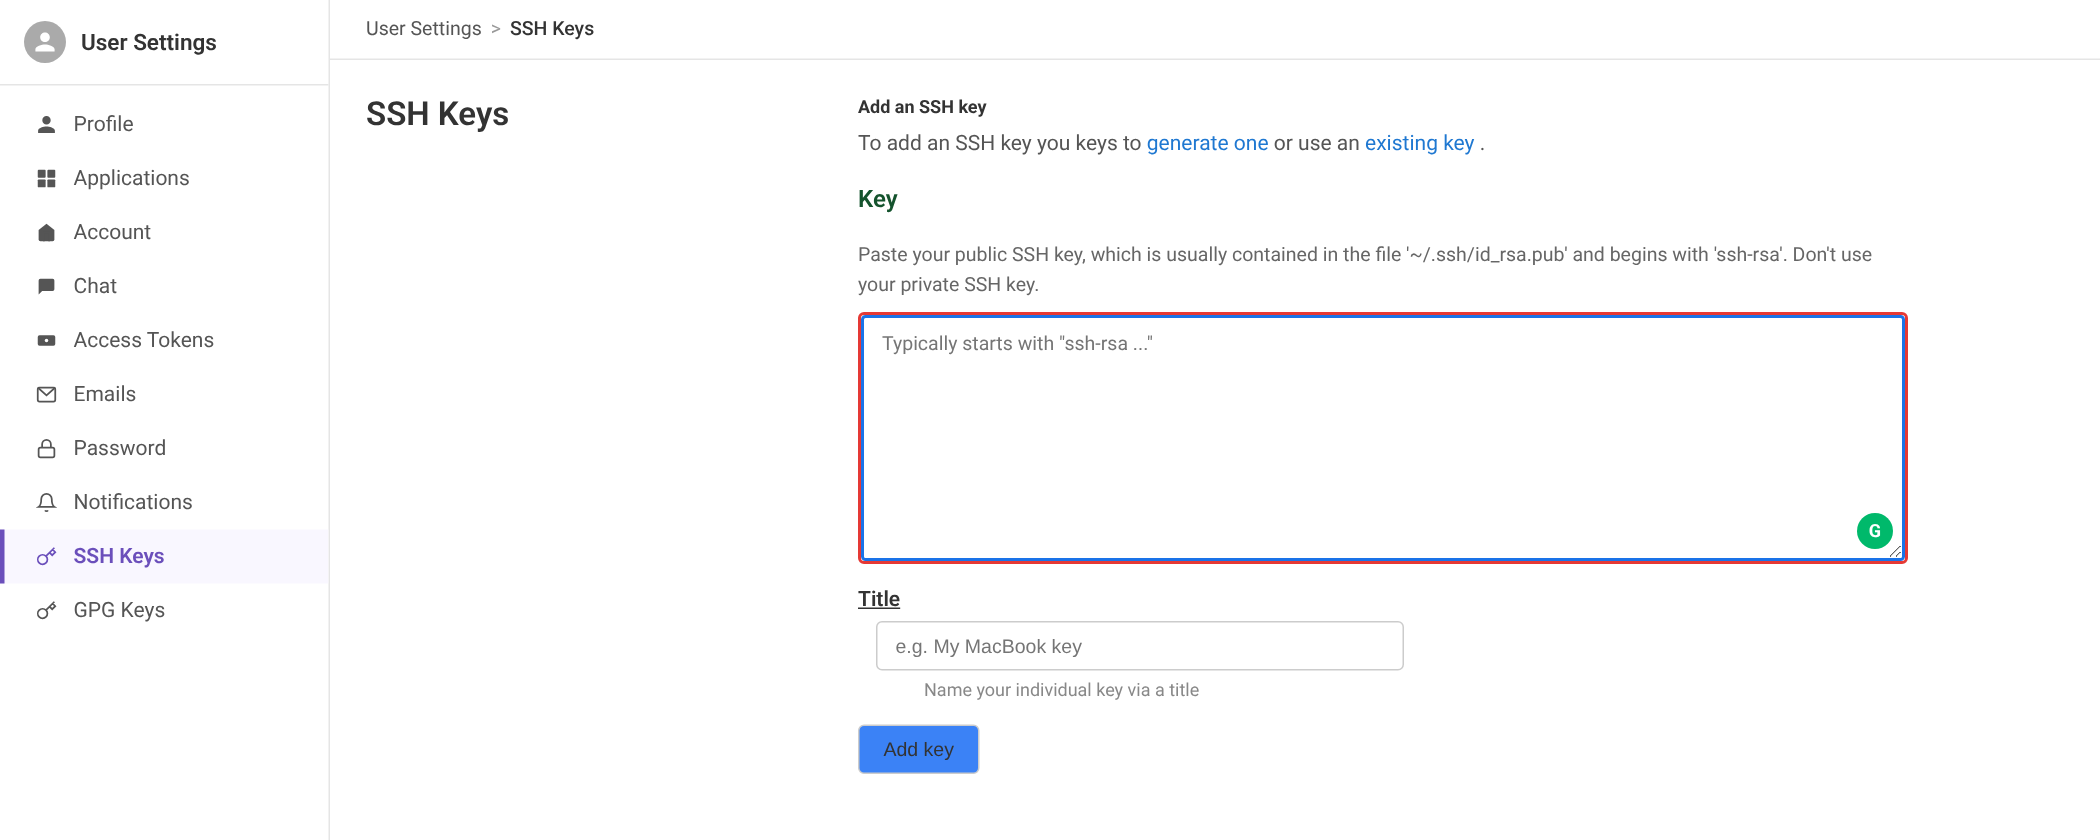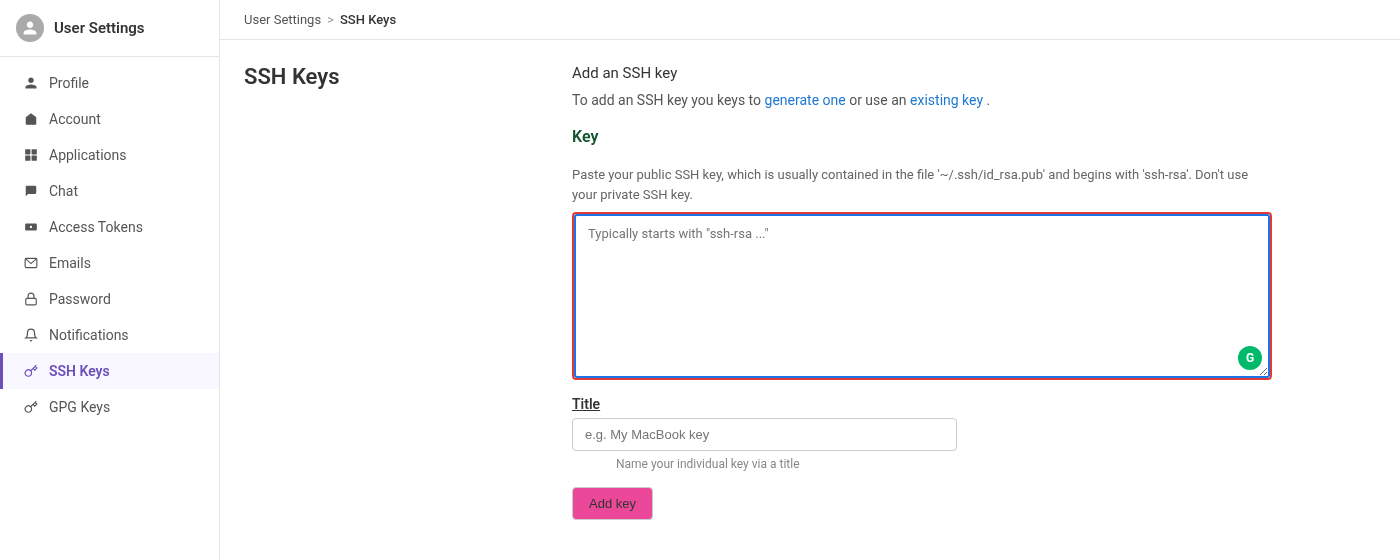--- a/index.html
+++ b/index.html
@@ -114,22 +114,22 @@
       color: #666;
       line-height: 1.5;
     }
 
     
     .right-panel {
       flex: 1;
       max-width: 700px;
     }
     .section-title {
-      font-size: 15px;
-      font-weight: 400;
+      font-size: 12px;
+      font-weight: 700;
       color: #333;
       margin-bottom: 8px;
     }
     .info-text {
       font-size: 14px;
       color: #555;
       line-height: 1.5;
       margin-bottom: 16px;
     }
     .info-text a {
@@ -190,38 +190,39 @@
     }
 
     .title-label {
       font-size: 14px;
       font-weight: 600;
       color: #333;
       margin-bottom: 6px;
       text-decoration: underline;
     }
     .title-input {
-      width: 385px;
+      width: 352px;
       padding: 8px 12px;
       border: 1px solid #ccc;
       border-radius: 4px;
       font-size: 13px;
       color: #555;
       margin-bottom: 6px;
       display: block;
+      margin-left: 12px;
     }
     .title-hint {
       font-size: 12px;
       color: #888;
       margin-bottom: 16px;
       margin-left: 44px;
     }
     .add-key-btn {
       padding: 8px 16px;
-      background: #ec4899;
+      background: #3b82f6;
       border: 1px solid #ccc;
       border-radius: 4px;
       font-size: 13px;
       color: #333;
       cursor: pointer;
     }
   </style>
 </head>
 <body>
 
@@ -241,37 +242,37 @@
         <svg width="14" height="14" viewBox="0 0 24 24" fill="currentColor">
             <path d="M12 12c2.7 0 4.8-2.1 4.8-4.8S14.7 2.4 12 2.4 7.2 4.5 7.2 7.2 9.3 12 12 12zm0 2.4c-3.2 0-9.6 1.6-9.6 4.8v2.4h19.2v-2.4c0-3.2-6.4-4.8-9.6-4.8z"></path>
           </svg>
       </span>
       <span>Profile</span>
     </a>
 
     <a class="sidebar-item">
       <span class="sidebar-icon">
         <svg width="14" height="14" viewBox="0 0 24 24" fill="currentColor">
-            <path d="M3 9l9-7 9 7v11a2 2 0 01-2 2H5a2 2 0 01-2-2z"></path>
-            <polyline points="9 22 9 12 15 12 15 22" fill="none" stroke="currentColor" stroke-width="2"></polyline>
-          </svg>
-      </span>
-      <span>Account</span>
-    </a>
-
-    <a class="sidebar-item">
-      <span class="sidebar-icon">
-        <svg width="14" height="14" viewBox="0 0 24 24" fill="currentColor">
             <rect x="2" y="2" width="9" height="9" rx="1"></rect>
             <rect x="13" y="2" width="9" height="9" rx="1"></rect>
             <rect x="2" y="13" width="9" height="9" rx="1"></rect>
             <rect x="13" y="13" width="9" height="9" rx="1"></rect>
           </svg>
       </span>
       <span>Applications</span>
+    </a>
+
+    <a class="sidebar-item">
+      <span class="sidebar-icon">
+        <svg width="14" height="14" viewBox="0 0 24 24" fill="currentColor">
+            <path d="M3 9l9-7 9 7v11a2 2 0 01-2 2H5a2 2 0 01-2-2z"></path>
+            <polyline points="9 22 9 12 15 12 15 22" fill="none" stroke="currentColor" stroke-width="2"></polyline>
+          </svg>
+      </span>
+      <span>Account</span>
     </a>
 
     <a class="sidebar-item">
       <span class="sidebar-icon">
         <svg width="14" height="14" viewBox="0 0 24 24" fill="currentColor">
             <path d="M21 15a2 2 0 01-2 2H7l-4 4V5a2 2 0 012-2h14a2 2 0 012 2z"></path>
           </svg>
       </span>
       <span>Chat</span>
     </a>

